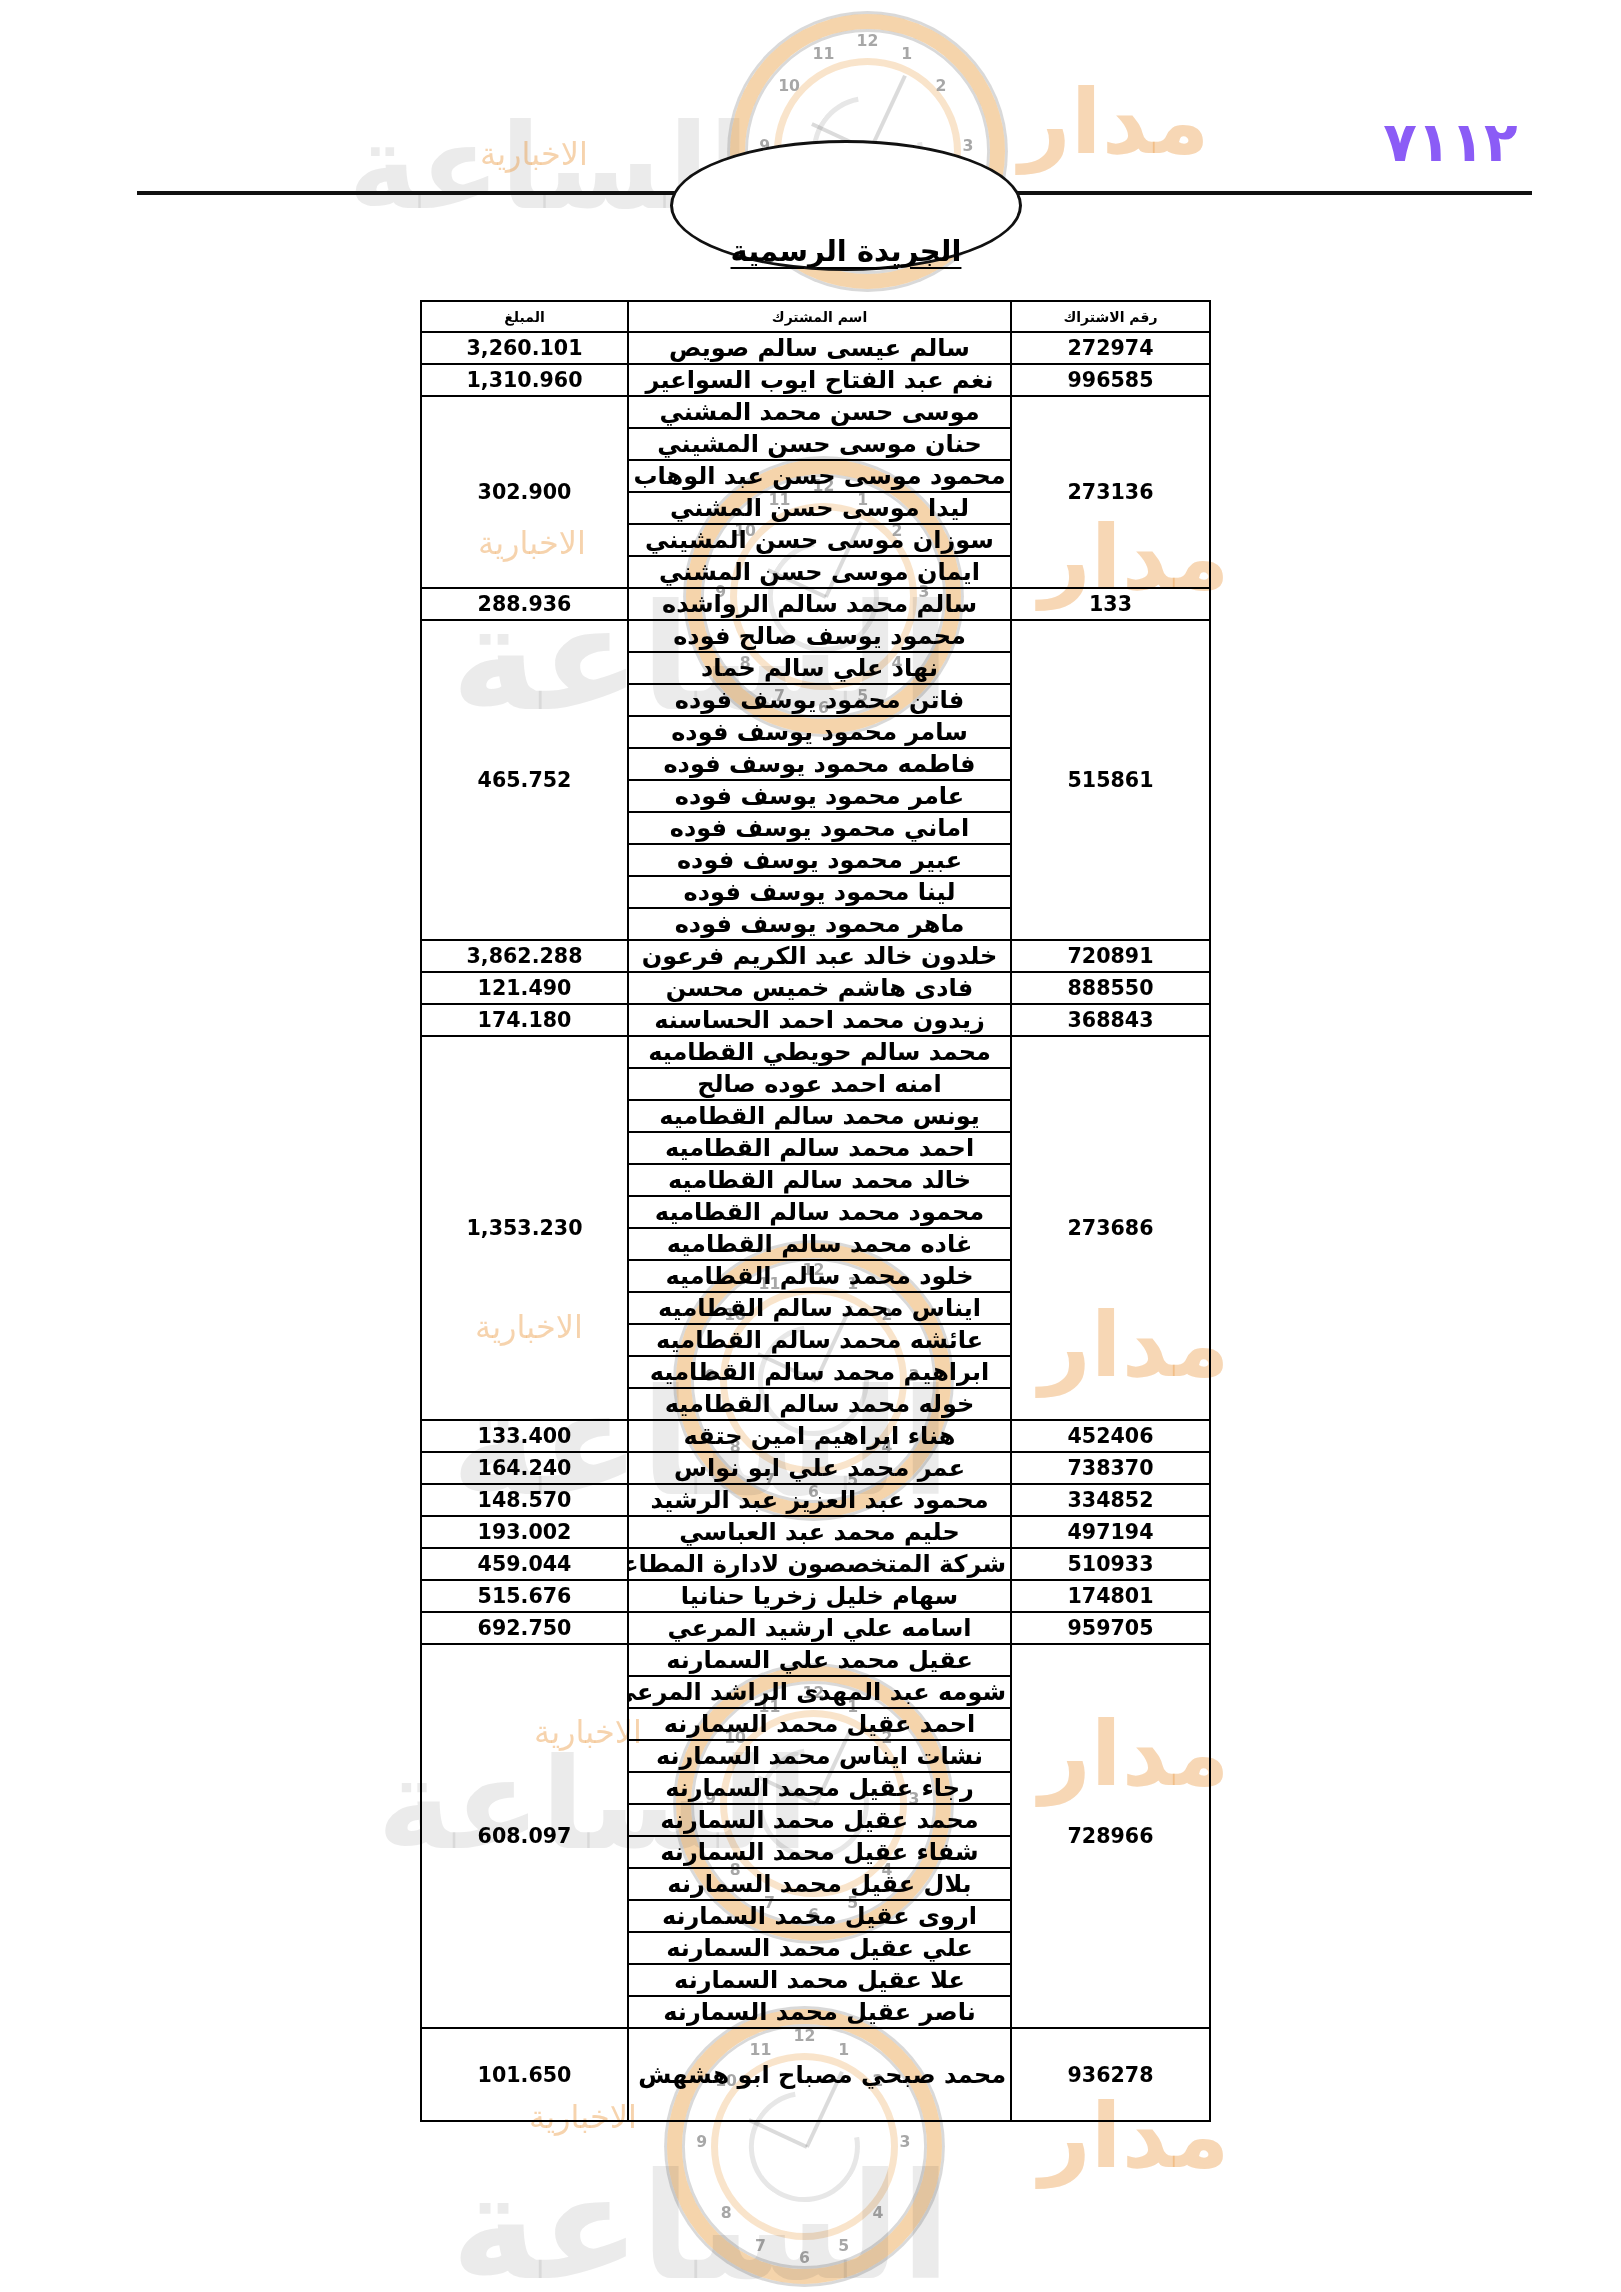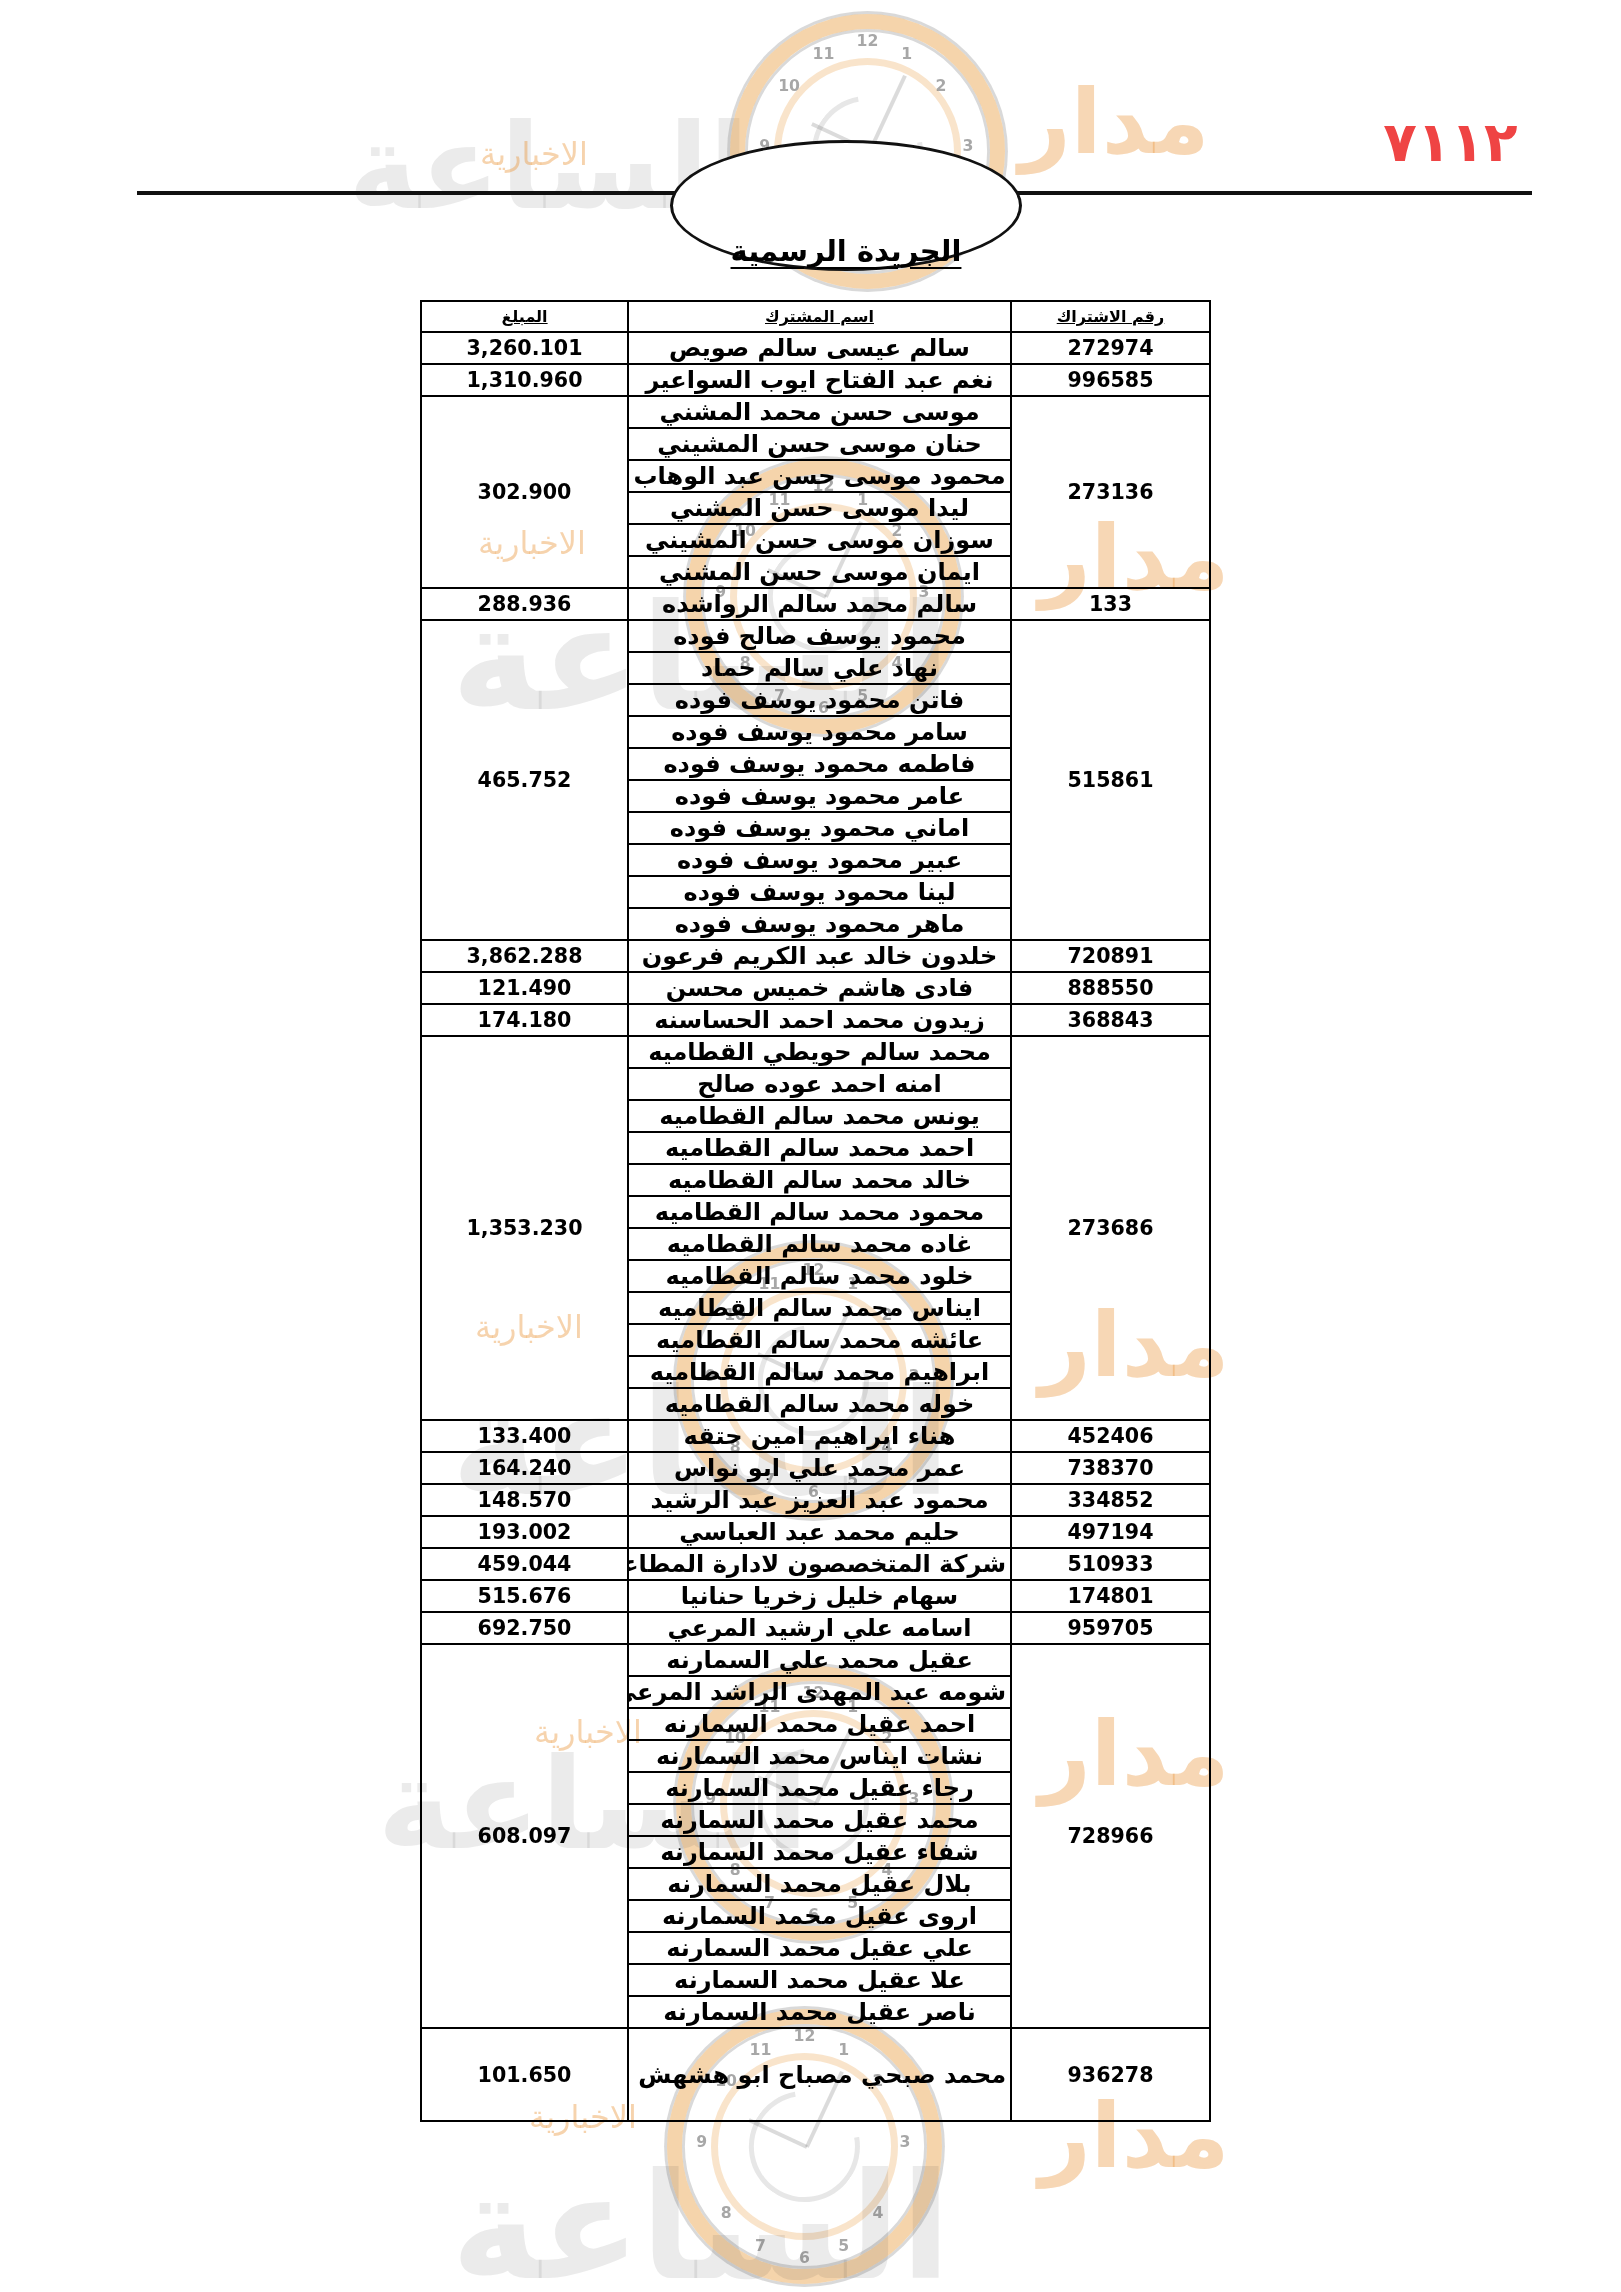--- a/index.html
+++ b/index.html
@@ -42,41 +42,41 @@
   .p11{top:15.7px;left:32%;}
   .wm-madar{position:absolute;font-size:90px;font-weight:bold;color:rgba(233,150,60,0.38);white-space:nowrap;}
   .wm-saa{position:absolute;font-size:147px;font-weight:bold;color:rgba(60,60,60,0.10);white-space:nowrap;}
   .wm-akhbariya{position:absolute;font-size:32px;font-weight:normal;color:rgba(233,150,60,0.42);white-space:nowrap;}
   
   .header-rule{
     position:absolute;left:137px;top:191px;width:1395px;height:3.9px;background:#111;z-index:1;
   }
   .page-number{
     position:absolute;left:1372px;top:110px;width:157px;text-align:center;
-    font-size:55px;font-weight:bold;color:#ef4444;z-index:2;
+    font-size:55px;font-weight:bold;color:#8b5cf6;z-index:2;
   }
   .title-ellipse{
     position:absolute;left:670px;top:140px;width:346px;height:125px;
     border:3.9px solid #111;border-radius:50%;background:#fff;z-index:2;
     display:flex;align-items:flex-end;justify-content:center;
   }
   .title-ellipse .title-text{
     font-size:29px;font-weight:bold;color:#000;text-decoration:underline;
     text-underline-offset:5.9px;
   }
   
   table.subs{
     position:absolute;left:420px;top:300px;z-index:1;
     border-collapse:collapse;table-layout:fixed;width:789px;background:transparent;
   }
   table.subs th, table.subs td{
     border:2px solid #000;text-align:center;vertical-align:middle;
     padding:0 3.9px;overflow:hidden;white-space:nowrap;color:#000;
   }
-  table.subs th{font-size:16px;font-weight:bold;height:29px;text-decoration:underline;}
+  table.subs th{font-size:14px;font-weight:bold;height:29px;}
   td.name-cell{font-size:24px;font-weight:bold;height:30px;}
   td.num-cell{font-size:20.6px;font-weight:bold;direction:ltr;}
   td.amount-cell{font-size:20.6px;font-weight:bold;direction:ltr;}
   tr.tall td.name-cell{height:91px;padding-left:16px;}
 </style>
 </head>
 <body>
 
 <div class="page">
 

